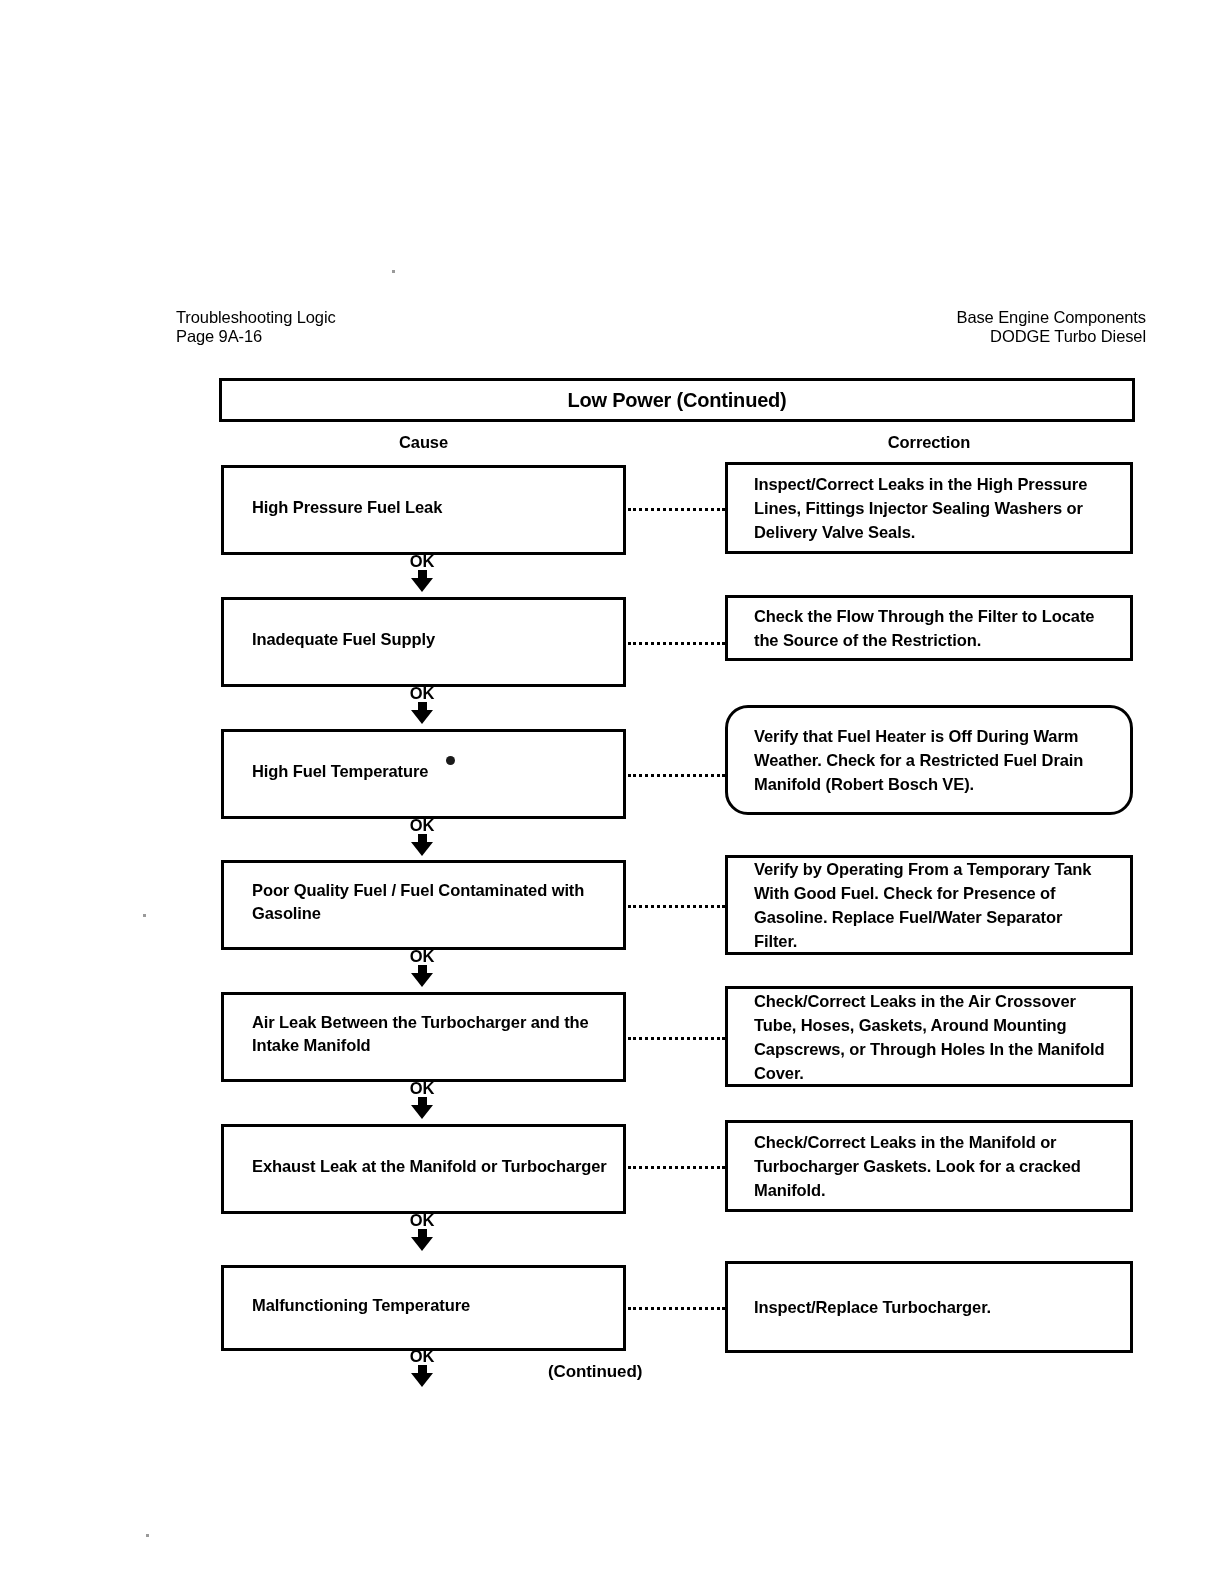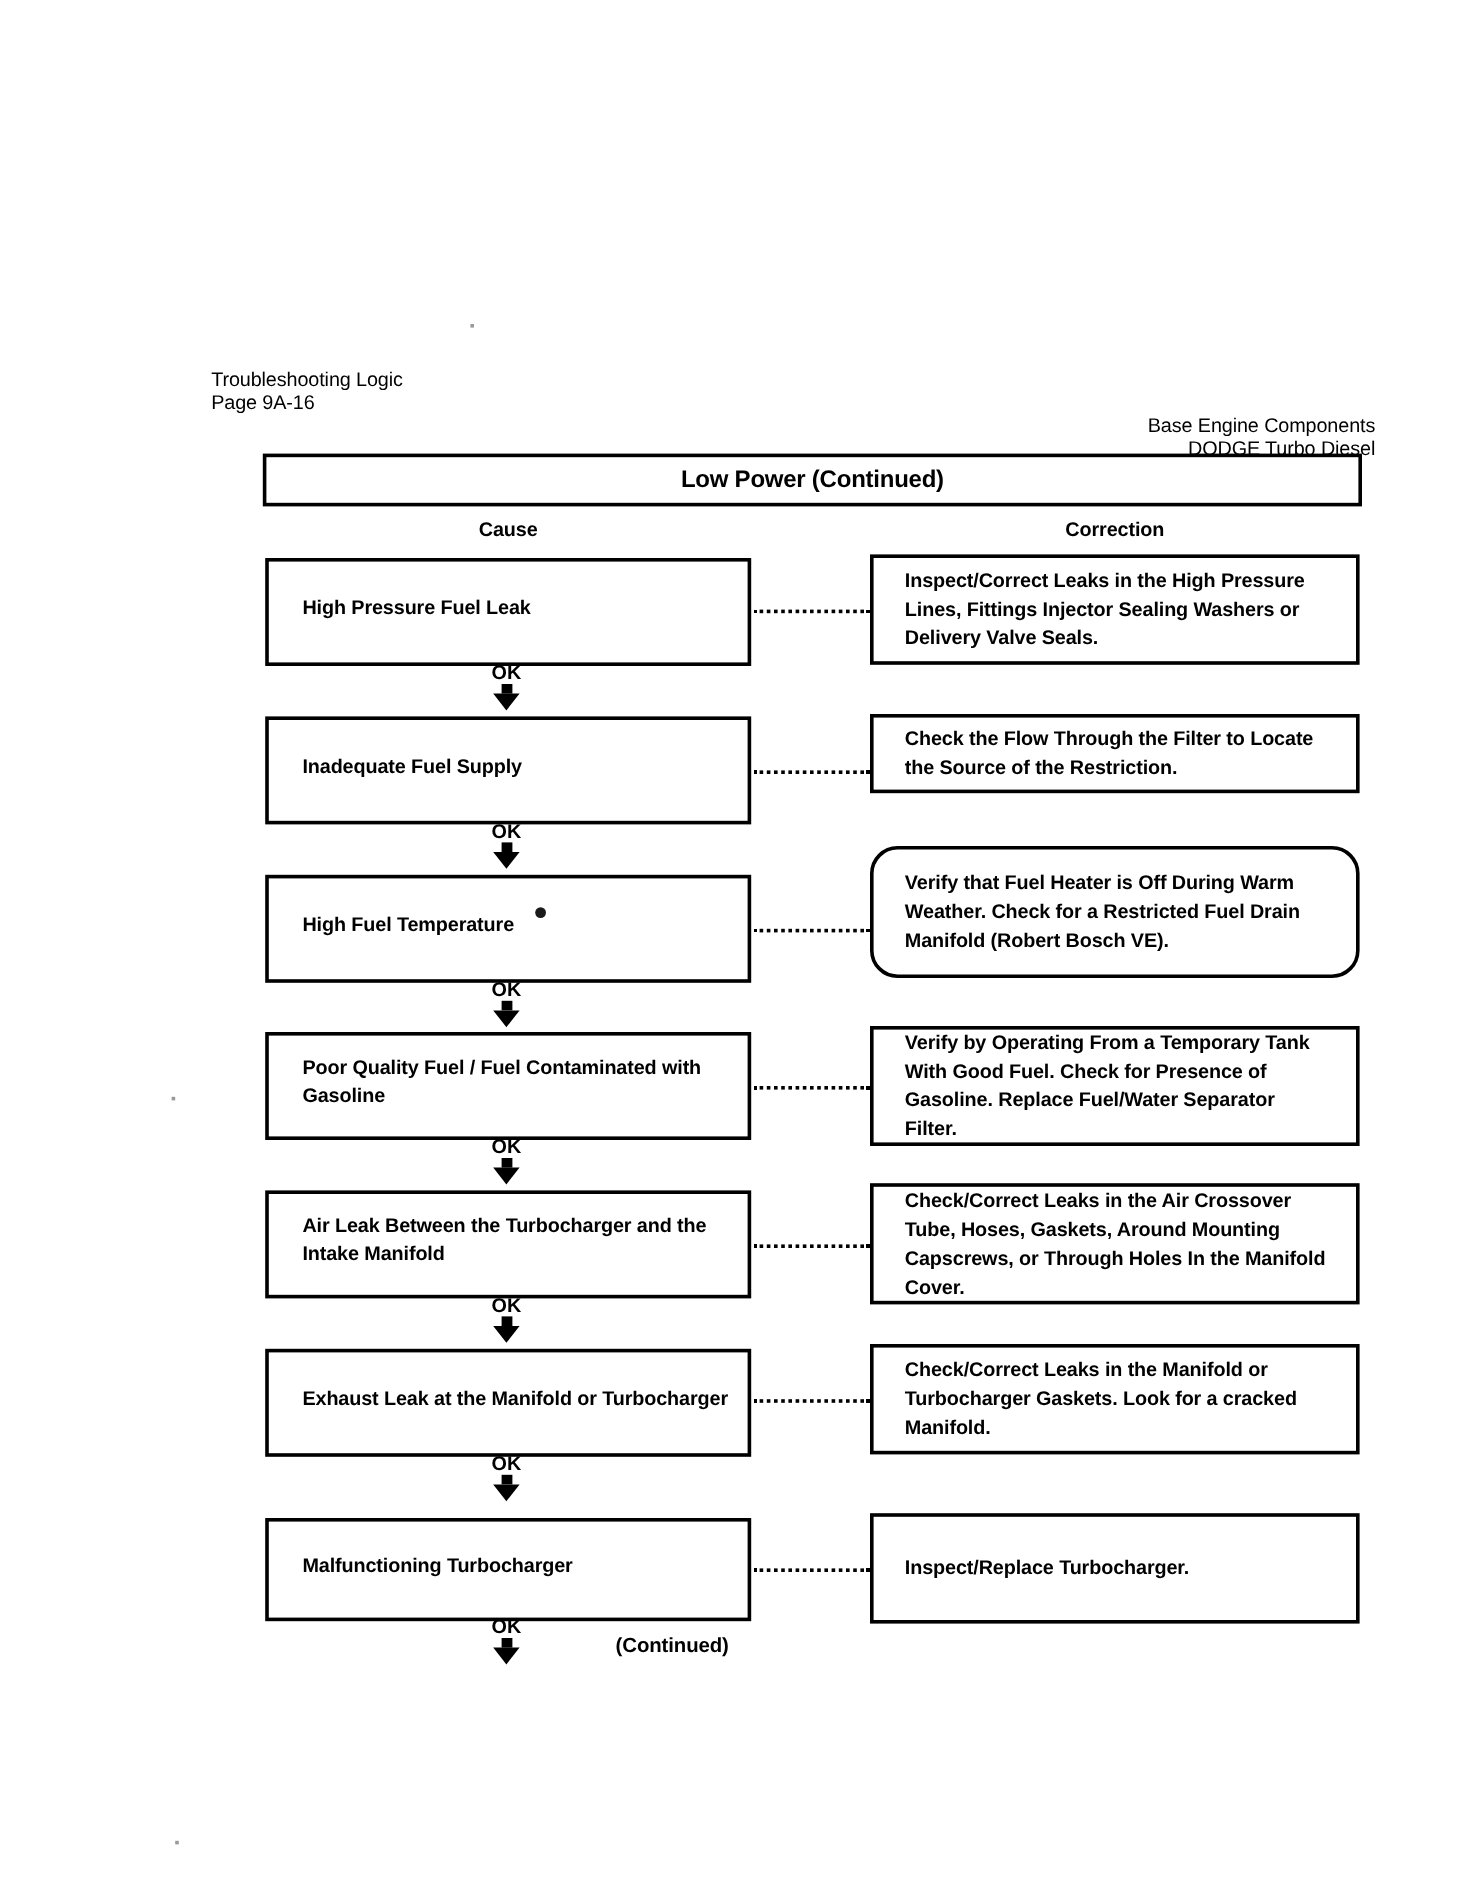--- a/index.html
+++ b/index.html
@@ -24,21 +24,20 @@
     position: absolute;
     top: 308px;
     left: 176px;
     right: 78px;
     display: flex;
     justify-content: space-between;
     font-size: 16.5px;
     font-weight: 400;
     line-height: 19px;
     letter-spacing: -0.1px;
-    flex-direction: column;
   }
   .doc-header .hdr-left { text-align: left; }
   .doc-header .hdr-right { text-align: right; }
   .doc-header div > div { white-space: nowrap; }
 
   
   .title-bar {
     position: absolute;
     left: 219px;
     top: 378px;
@@ -150,21 +149,21 @@
     height: 0;
     border-left: 11px solid transparent;
     border-right: 11px solid transparent;
     border-top: 14px solid #000;
     margin: 0 auto;
   }
 
   
   .bottom-continued {
     position: absolute;
-    left: 513px;
+    left: 548px;
     top: 1362px;
     font-size: 17px;
     font-weight: bold;
     letter-spacing: -0.1px;
   }
 
   
   .watermark {
     position: absolute;
     left: 444px;
@@ -321,21 +320,21 @@
           <div class="cause-text">Exhaust Leak at the Manifold or Turbocharger</div>
         </div>
         <div class="connector" style="left: 628px; width: 97px; top: 1166px;"></div>
         <div class="corr-box" style="top: 1120px; height: 92px;">
           <div class="corr-text">Check/Correct Leaks in the Manifold or Turbocharger Gaskets. Look for a cracked Manifold.</div>
         </div>
         <div class="ok-link" style="top: 1212px;"><span class="ok-label">OK</span><span><span class="arrow-shaft" style="display: block;"></span><span class="arrow-head" style="display: block;"></span></span></div>
       </div>
       <div class="row">
         <div class="cause-box" style="top: 1265px; height: 86px;">
-          <div class="cause-text">Malfunctioning Turbocharger</div>
+          <div class="cause-text">Malfunctioning Temperature</div>
         </div>
         <div class="connector" style="left: 628px; width: 97px; top: 1307px;"></div>
         <div class="corr-box" style="top: 1261px; height: 92px;">
           <div class="corr-text">Inspect/Replace Turbocharger.</div>
         </div>
         <div class="ok-link" style="top: 1348px;"><span class="ok-label">OK</span><span><span class="arrow-shaft" style="display: block;"></span><span class="arrow-head" style="display: block;"></span></span></div>
       </div>
     </div>
 
   <div class="bottom-continued">(Continued)</div>

